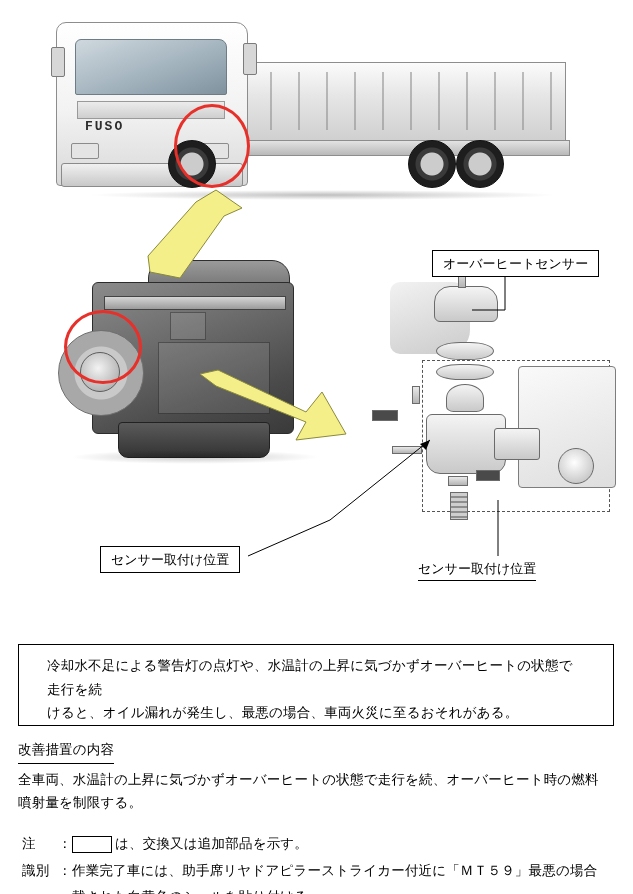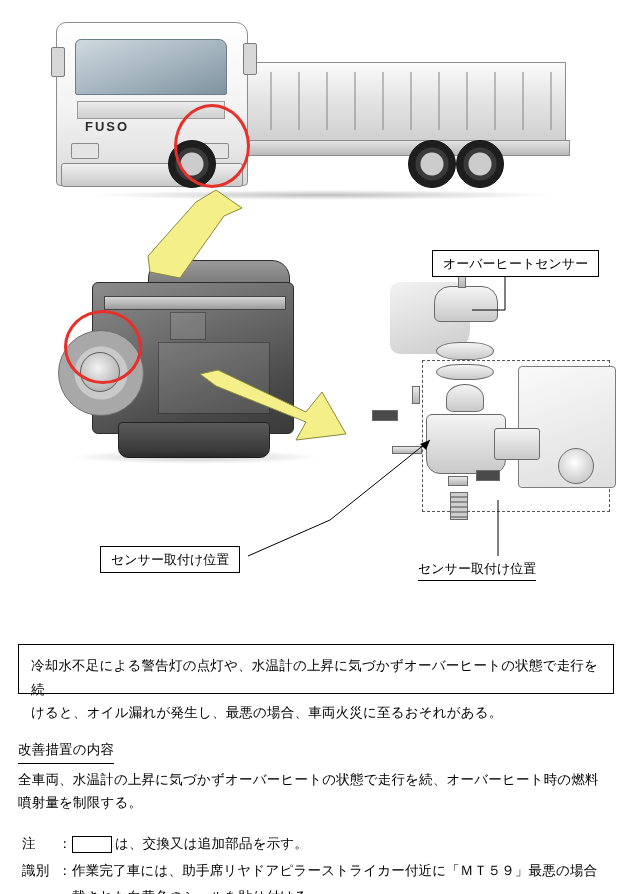--- a/index.html
+++ b/index.html
@@ -70,21 +70,21 @@
     border: 1px solid #7b7b7b;
     border-radius: 2px;
   }
   .fuso-badge {
     position: absolute;
     left: 28px; top: 96px;
     font-size: 13px;
     letter-spacing: 2px;
     font-weight: bold;
     color: #2d2d2d;
-    font-family: Liberation Sans, sans-serif;
+    font-family: Liberation Mono, monospace;
   }
   .cab-grille {
     position: absolute;
     left: 20px; top: 78px;
     width: 146px; height: 16px;
     background: linear-gradient(180deg,#ececec,#cfcfcf);
     border: 1px solid #9a9a9a;
   }
   .cab-bumper {
     position: absolute;
@@ -327,24 +327,24 @@
     white-space: nowrap;
   }
 
   
   .yarrow { position: absolute; }
 
   
   #panel-warning {
     position: absolute;
     left: 18px; top: 644px;
-    width: 596px; height: 50px;
+    width: 596px; height: 82px;
     border: 1px solid #000;
     box-sizing: border-box;
-    padding: 9px 12px;
+    padding: 9px 28px;
   }
   .jp {
     font-family: "DejaVu Sans", "Liberation Sans", sans-serif;
     font-size: 13.5px;
     line-height: 1.75;
     letter-spacing: 0.2px;
   }
   #panel-measures {
     position: absolute;
     left: 18px; top: 738px;

